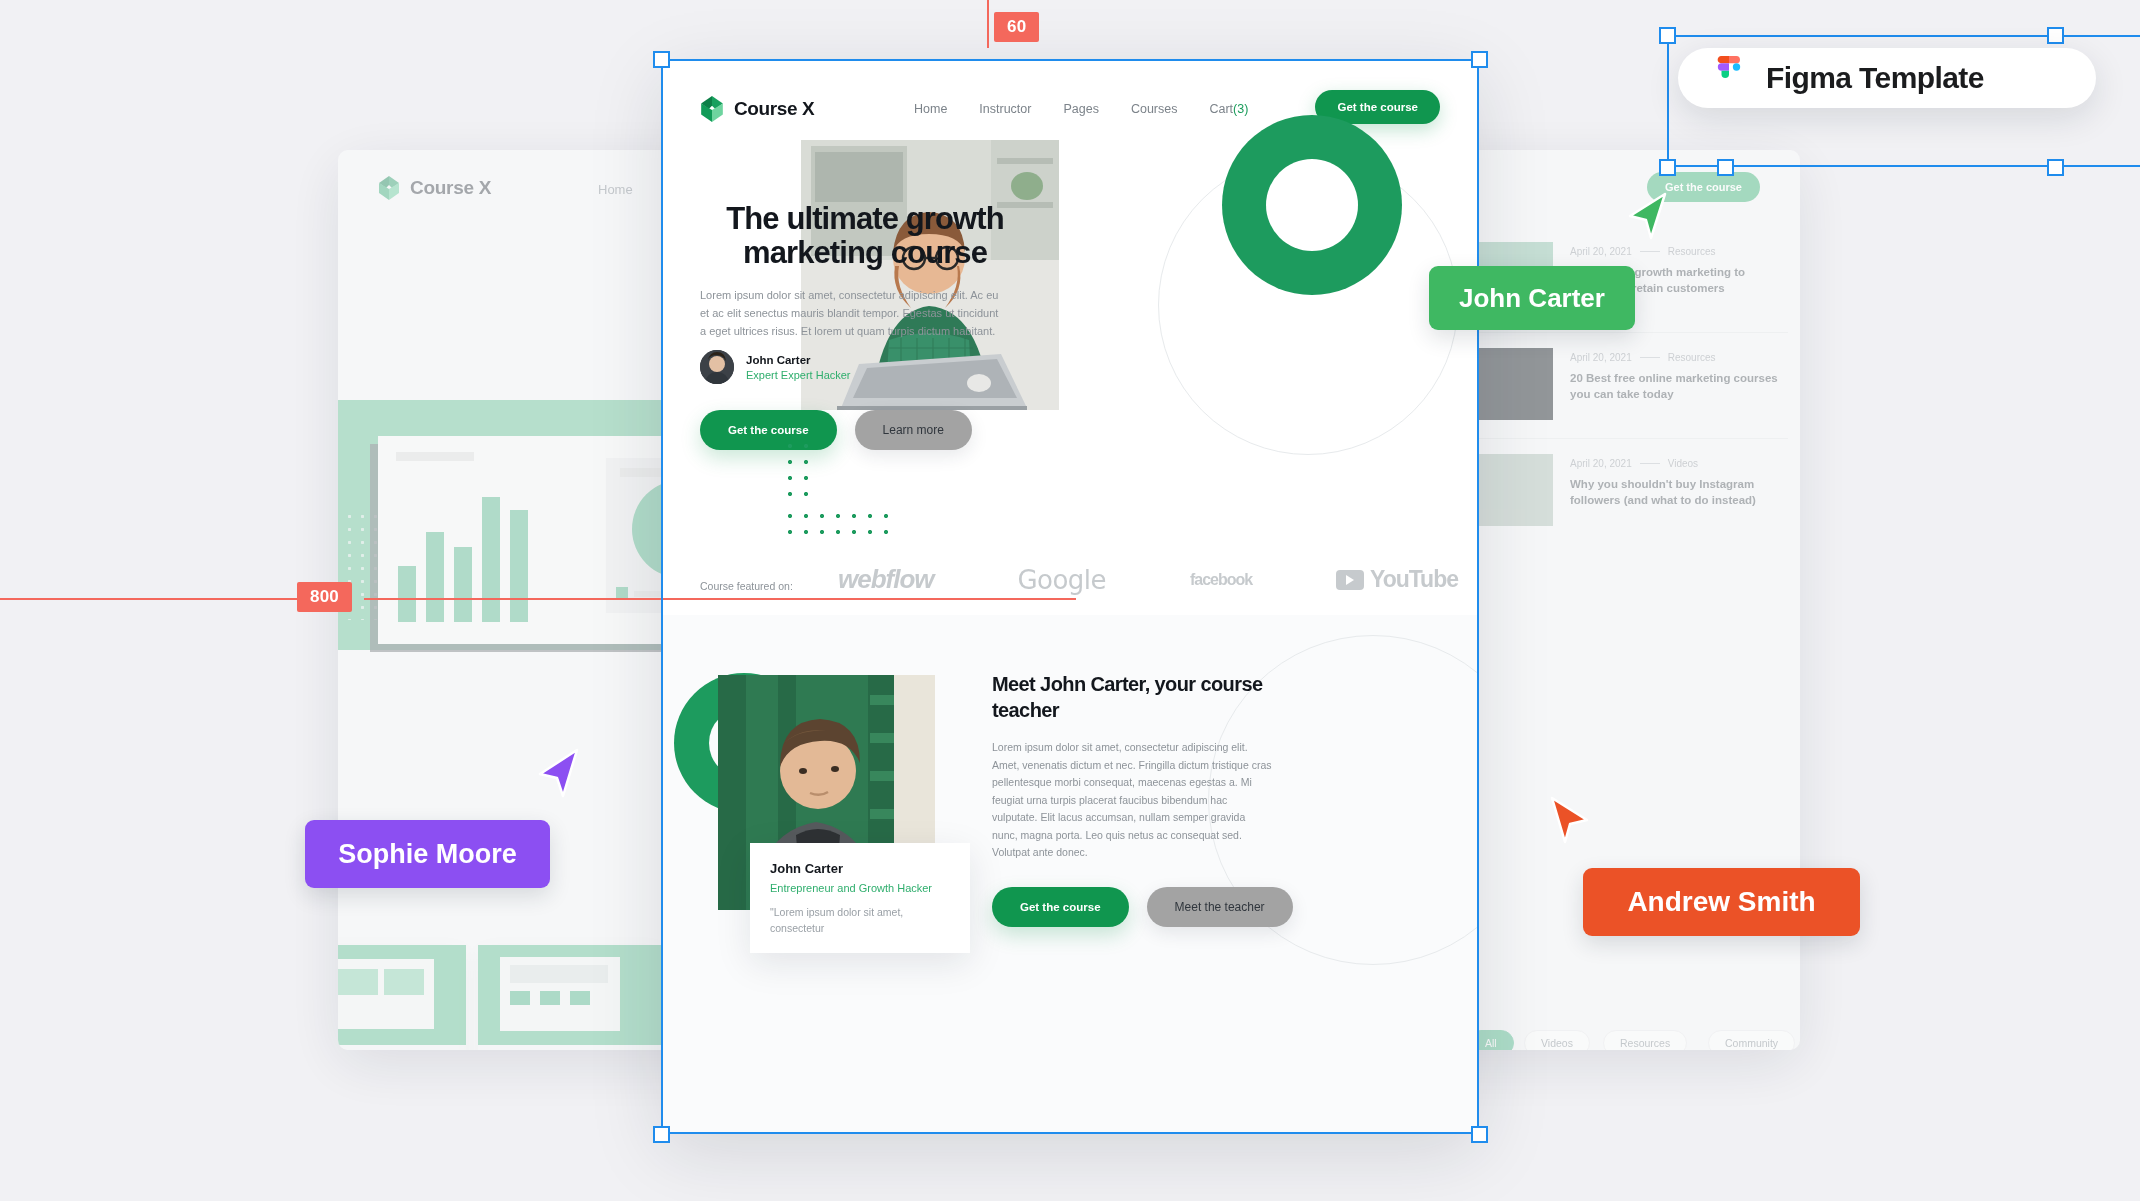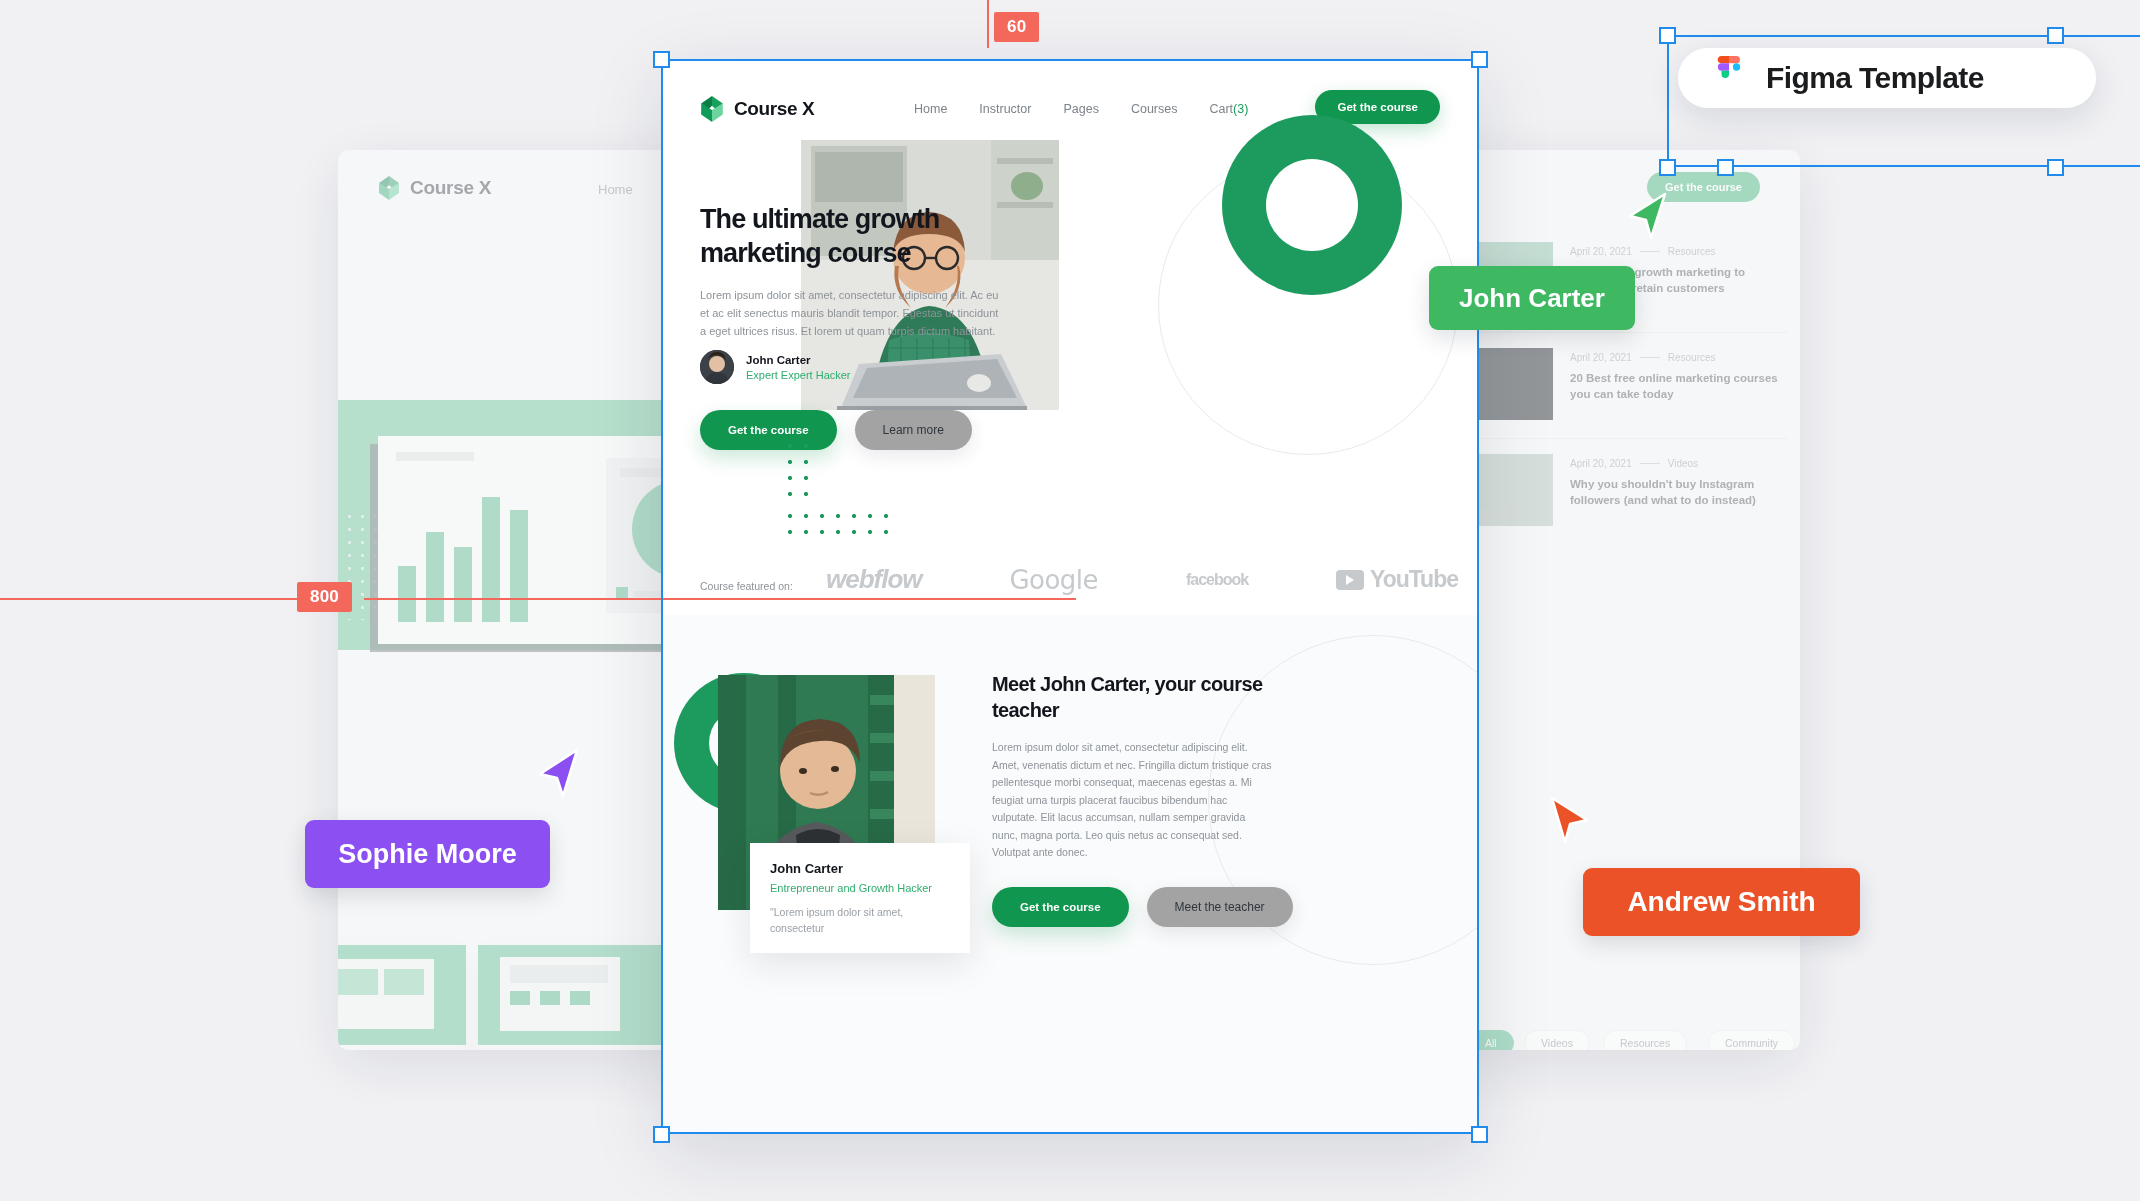--- a/index.html
+++ b/index.html
@@ -123,21 +123,21 @@
     position:absolute; right:120px; top:99px; width:92px; height:92px;
     border-radius:50%; background:#fff;
   }
   .hero-circle-outline {
     position:absolute; right:20px; top:95px; width:300px; height:300px;
     border-radius:50%; border:1px solid #e7eaec;
   }
 
   .hero-h1 {
     position:absolute; left:38px; top:142px; width:330px;
-    font-size:27px; line-height:34px; font-weight:800; color:#13171d; letter-spacing:-.9px;
+    font-size:31px; line-height:34px; font-weight:800; color:#13171d; letter-spacing:-.9px;text-align:center;
   }
   .hero-p {
     position:absolute; left:38px; top:226px; width:300px;
     font-size:11px; line-height:18px; color:#8d9399;
   }
   .hero-author { position:absolute; left:38px; top:290px; display:flex; align-items:center; gap:12px;}
   .avatar { width:34px; height:34px; border-radius:50%; overflow:hidden; background:#3b3f45; position:relative;}
   .au-name { font-size:11.5px; font-weight:700; color:#13171d; }
   .au-role { font-size:11px; color:#2fae6d; margin-top:3px;}
 
@@ -159,21 +159,21 @@
   }
   .dots-a { position:absolute; left:120px; top:378px; width:28px; height:70px;
     background-image: radial-gradient(#1d9b5e 2px, transparent 2.2px); background-size:16px 16px;}
   .dots-b { position:absolute; left:120px; top:448px; width:110px; height:34px;
     background-image: radial-gradient(#1d9b5e 2px, transparent 2.2px); background-size:16px 16px;}
 
   .featured {
     position:absolute; left:0; right:0; top:470px; height:120px;
   }
   .feat-label { position:absolute; left:38px; top:50px; font-size:10.5px; color:#8d9399;}
-  .feat-logos { position:absolute; left:164px; right:20px; top:34px; display:flex; align-items:center; justify-content:space-between;}
+  .feat-logos { position:absolute; left:176px; right:20px; top:34px; display:flex; align-items:center; justify-content:space-between;}
   .logo-webflow { font-size:26px; font-style:italic; font-weight:700; color:#c6cacd; letter-spacing:-1px;}
   .logo-google { font-size:26px; color:#c6cacd; font-family:"DejaVu Sans", sans-serif; letter-spacing:-.5px;}
   .logo-facebook { font-size:16px; font-weight:700; color:#c6cacd; letter-spacing:-1px;}
   .logo-youtube { display:flex; align-items:center; gap:6px; font-size:23px; font-weight:700; color:#c6cacd; letter-spacing:-1px;}
   .yt-badge { width:28px; height:20px; background:#c6cacd; border-radius:4px; position:relative;}
   .yt-badge:after{content:""; position:absolute; left:10px; top:5px; border-left:8px solid #fff; border-top:5px solid transparent; border-bottom:5px solid transparent;}
 
   .sec2 { position:absolute; left:0; right:0; top:555px; bottom:0; background:#fafbfc; }
   .s2-ring { position:absolute; left:12px; top:58px; width:140px; height:140px; border-radius:50%; background:#1d9b5e;}
   .s2-ring-hole { position:absolute; left:47px; top:93px; width:70px; height:70px; border-radius:50%; background:#fafbfc;}

